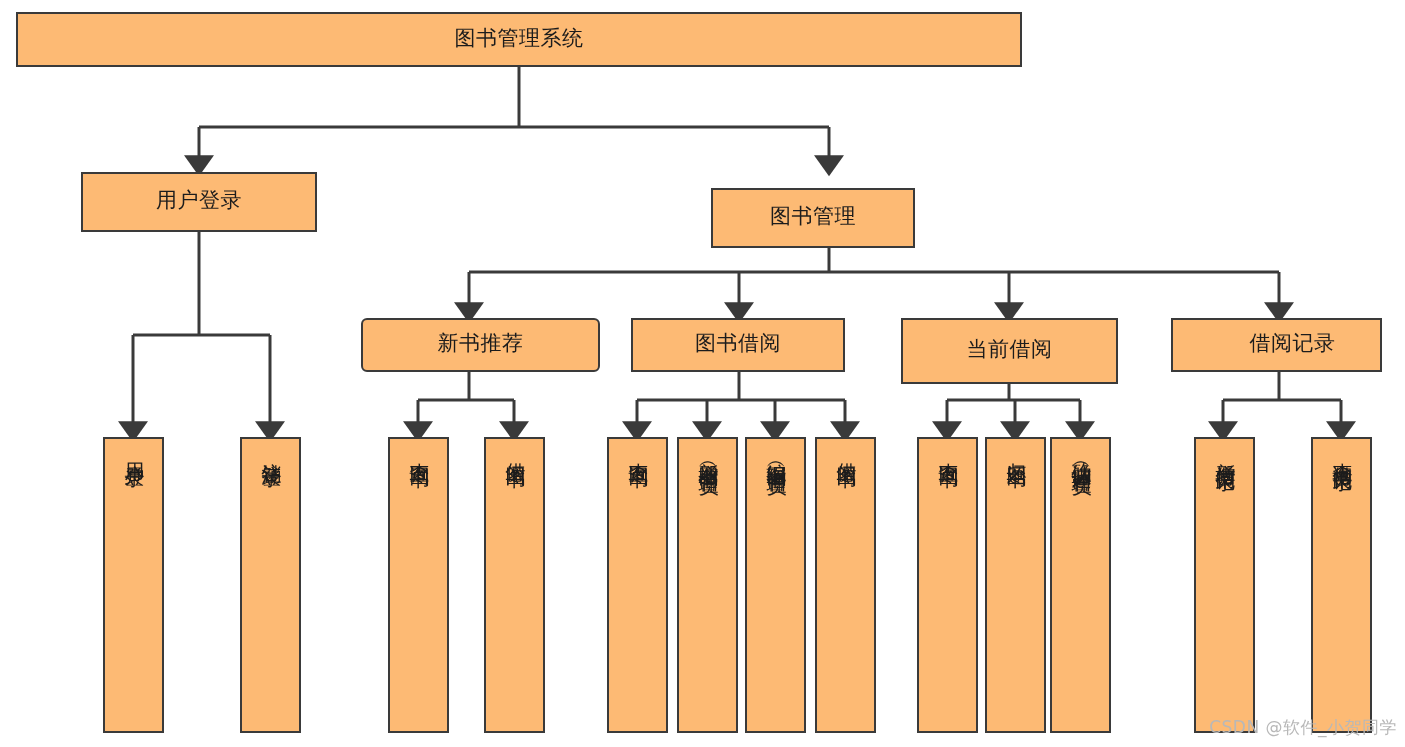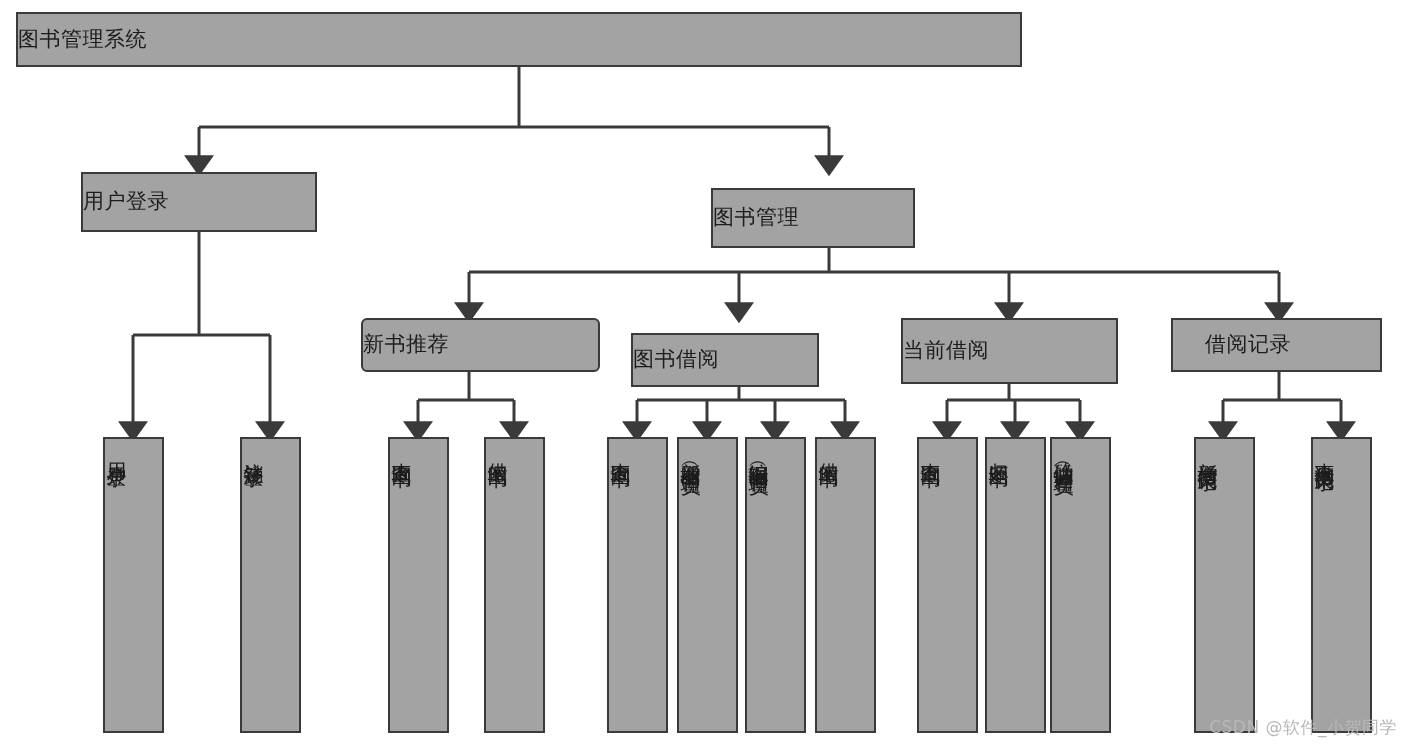--- a/index.html
+++ b/index.html
@@ -22,26 +22,27 @@
     position: absolute;
     left: 0;
     top: 0;
     width: 1405px;
     height: 747px;
   }
   .node {
     position: absolute;
     box-sizing: border-box;
     border: 2px solid #3a3a3a;
-    background: #a3a3a3;
+    background: #fdba74;
     display: flex;
     align-items: center;
-    justify-content: flex-start;
+    justify-content: center;
     color: #1c1c1c;
     z-index: 2;
+    font-family: Liberation Mono, monospace;
   }
   .node-label {
     display: block;
     text-align: center;
     line-height: 1.12;
     white-space: nowrap;
   }
   .node.horizontal .node-label {
     font-size: 21px;
     letter-spacing: 0.5px;
@@ -137,21 +138,21 @@
   </div>
 
   <div class="node horizontal" style="left:711px; top:188px; width:204px; height:60px;">
     <span class="node-label">图书管理</span>
   </div>
 
   <div class="node horizontal" style="left:361px; top:318px; width:239px; height:54px;border-radius:6px;">
     <span class="node-label">新书推荐</span>
   </div>
 
-  <div class="node horizontal" style="left:631px; top:318px; width:188px; height:54px;margin-top:15px;">
+  <div class="node horizontal" style="left:631px; top:318px; width:214px; height:54px;">
     <span class="node-label">图书借阅</span>
   </div>
 
   <div class="node horizontal" style="left:901px; top:318px; width:217px; height:66px;">
     <span class="node-label">当前借阅</span>
   </div>
 
   <div class="node horizontal" style="left:1171px; top:318px; width:211px; height:54px;padding-left:32px;">
     <span class="node-label">借阅记录</span>
   </div>

